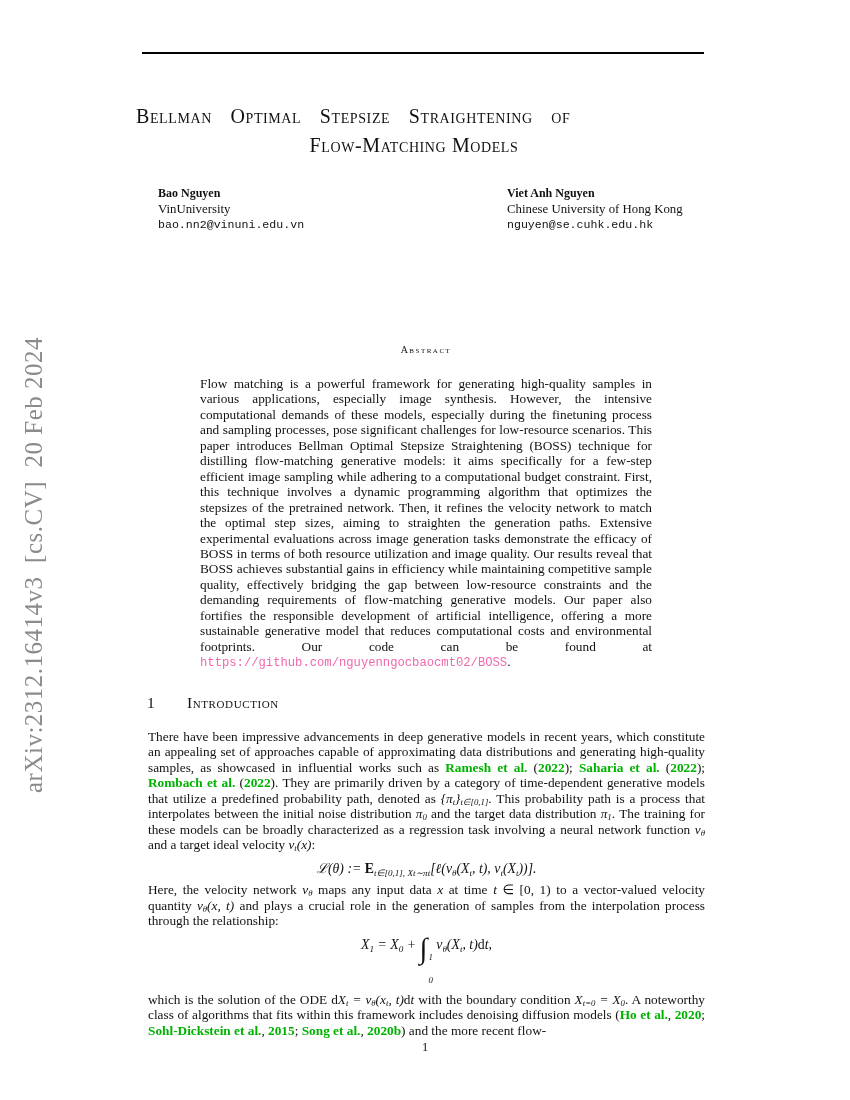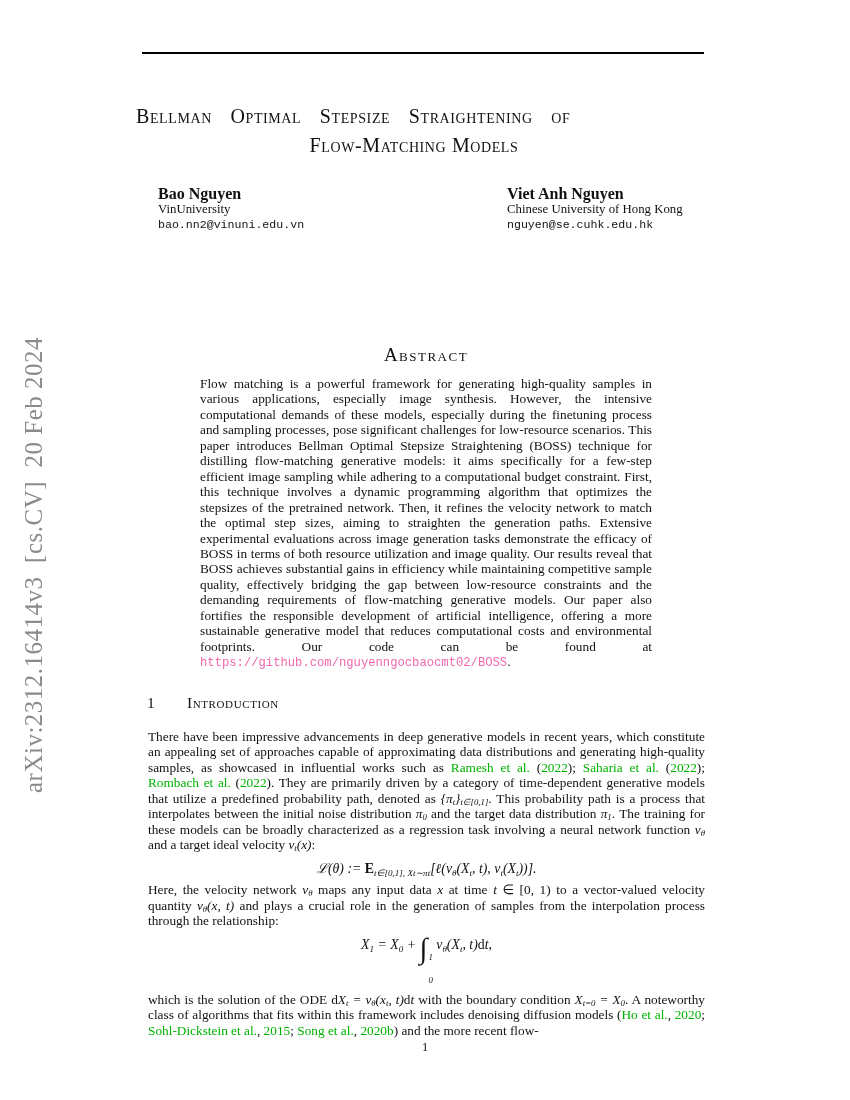--- a/index.html
+++ b/index.html
@@ -24,45 +24,45 @@
     position:absolute;left:136px;top:102px;width:556px;margin:0;
     font-size:20px;font-weight:normal;font-variant:small-caps;
     letter-spacing:0.6px;line-height:29px;
   }
   .title-line1{display:block;word-spacing:13px;}
   .title-line2{display:block;text-align:center;}
   .authors{
     position:absolute;left:158px;top:186px;width:548px;
     display:grid;grid-template-columns:349px auto;row-gap:24px;
   }
-  .author-name{font-weight:bold;font-size:16px;line-height:15.5px;}
+  .author-name{font-weight:bold;font-size:12px;line-height:15.5px;}
   .author-affil{font-size:12.8px;line-height:15.5px;}
   .author-email{font-family:"Liberation Mono", monospace;font-size:11.6px;line-height:16px;}
   .abstract-heading{
     position:absolute;left:148px;top:344px;width:556px;text-align:center;
-    font-size:19px;font-variant:small-caps;letter-spacing:1.5px;
+    font-size:10px;font-variant:small-caps;letter-spacing:1.5px;
   }
   .abstract-body{
     position:absolute;left:200px;top:376px;width:452px;margin:0;
     font-size:13.3px;line-height:15.45px;text-align:justify;hyphens:auto;
   }
   .section-heading{
     position:absolute;left:147px;top:694px;font-size:15.5px;
     font-variant:small-caps;letter-spacing:0.6px;
   }
   .sec-num{display:inline-block;min-width:40px;font-variant:normal;}
   .intro-body{position:absolute;left:148px;top:722px;width:557px;}
   .para{margin:7px 0 0 0;font-size:13.3px;line-height:15.45px;text-align:justify;hyphens:auto;}
   .equation{margin:9px 0 2px 0;text-align:center;font-size:13.8px;line-height:1;}
   .page-number{position:absolute;left:0;top:1040px;width:850px;text-align:center;font-size:12.5px;}
   
   .sg-n{font-style:normal;}
   .sg-math{font-style:italic;text-align:right;}
   .sg-bb{font-weight:700;font-style:normal;}
-  .sg-cite{color:var(--cite);}
+  .sg-cite{color:var(--cite);font-weight:bold;}
   .sg-link{color:var(--link);font-family:Liberation Mono, monospace;font-size:12.2px;}
   .sg-int{font-style:normal;font-size:29px;vertical-align:-9px;line-height:0;}
   .sg-bounds{
     display:inline-flex;flex-direction:column;justify-content:space-between;
     height:32px;vertical-align:-11px;font-size:8.8px;font-style:italic;
     line-height:1;padding-left:1px;
   }
   .bnd-top{align-self:flex-end;}
   .bnd-bot{align-self:flex-start;}
   sub.sg-sub{font-size:0.66em;font-style:italic;line-height:0;vertical-align:-0.28em;}

